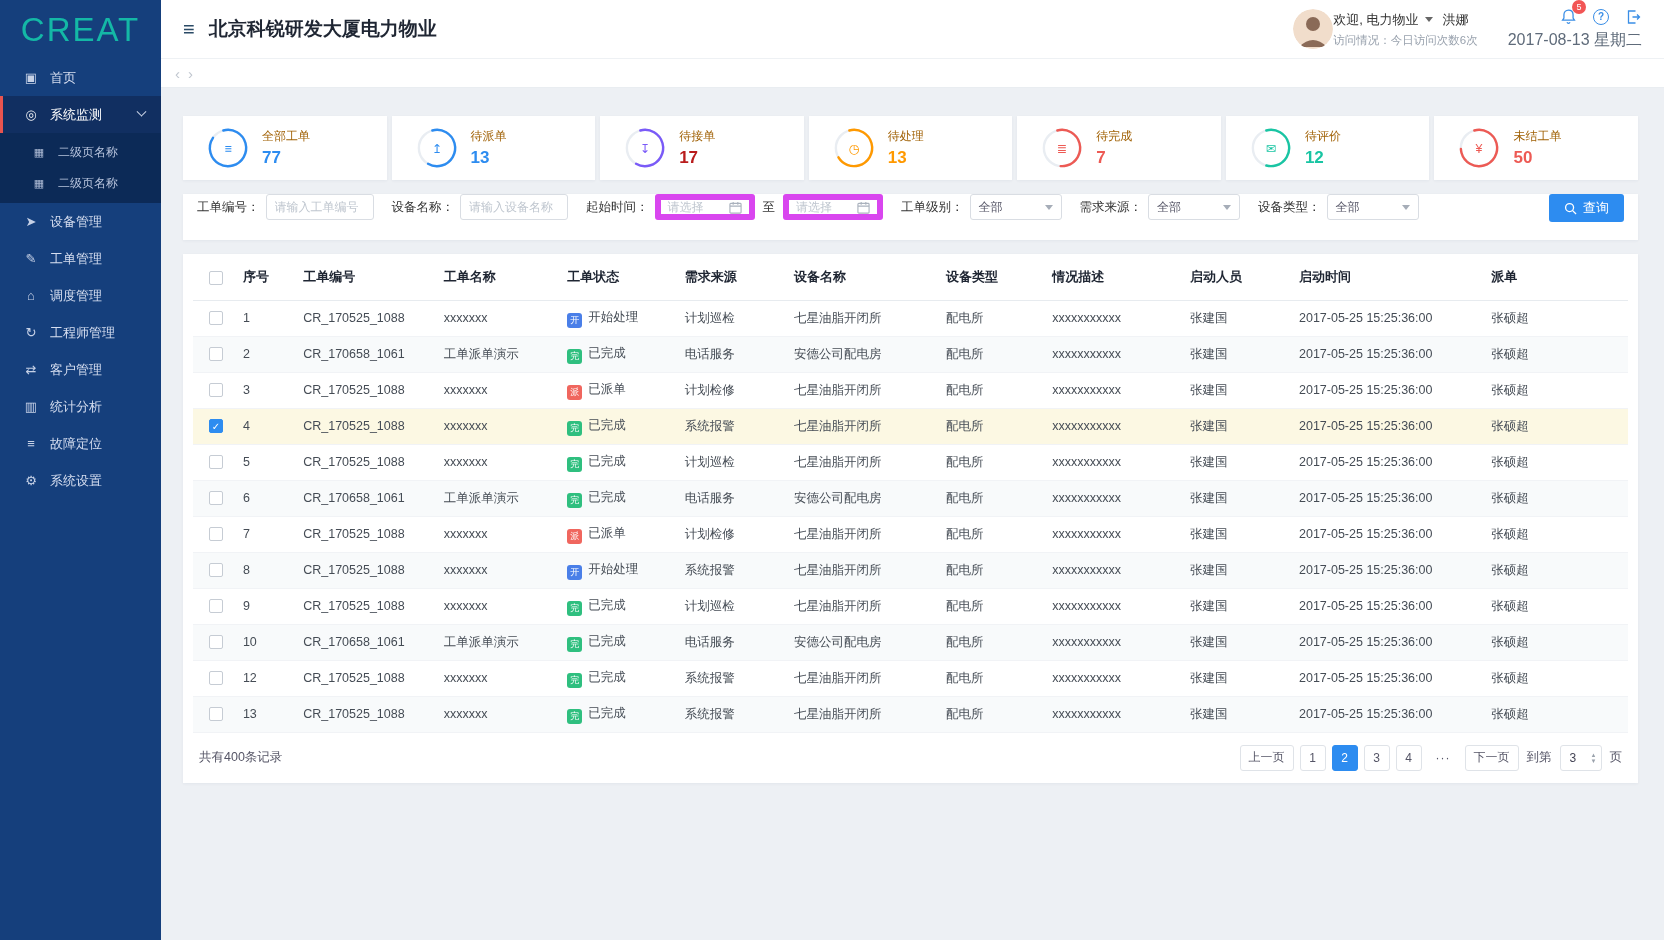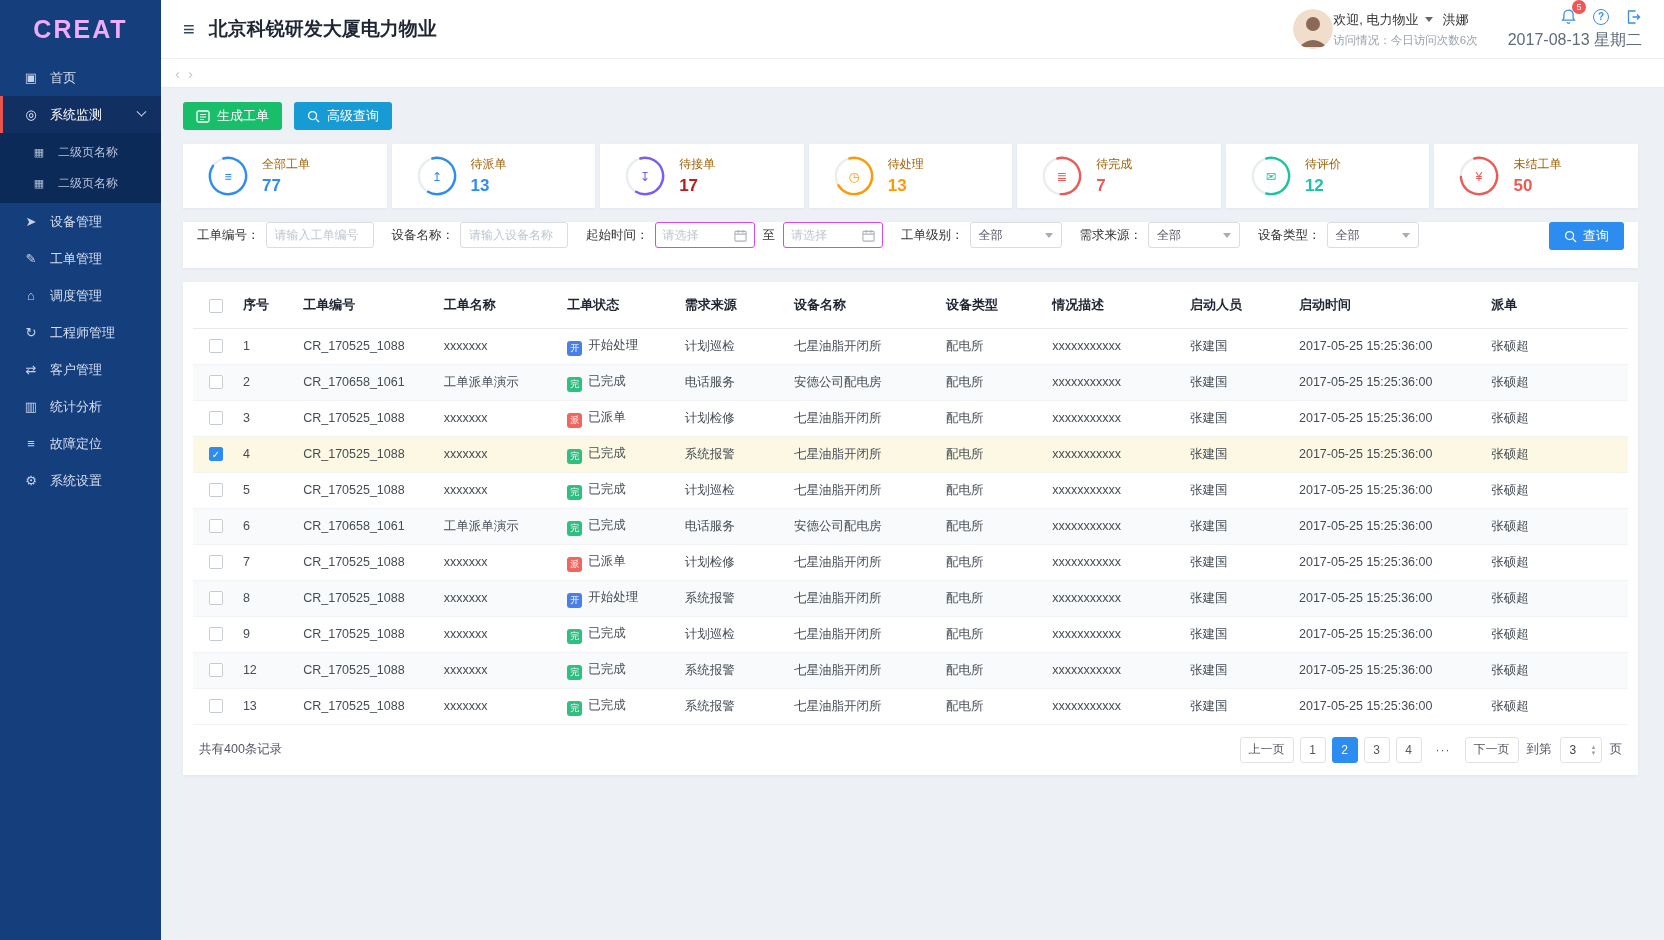--- a/index.html
+++ b/index.html
@@ -2,21 +2,21 @@
 <html><head>
 <meta charset="utf-8">
 <style>
   *{box-sizing:border-box;margin:0;padding:0}
   html,body{width:1664px;height:940px}
   body{font-family:"Liberation Sans","DejaVu Sans",sans-serif;background:#edf0f4;overflow:hidden;font-size:13px;color:#333}
   .app{display:flex;width:100%;height:100%}
 
   
   .sidebar{width:161px;background:#153f7c;flex-shrink:0;display:flex;flex-direction:column}
-  .logo{height:59px;display:flex;align-items:center;justify-content:center;color:#f0abfc;font-size:25px;font-weight:bold;letter-spacing:2px}
+  .logo{height:59px;display:flex;align-items:center;justify-content:center;color:#14b8a6;font-size:33px;font-weight:normal;letter-spacing:2px}
   .side-item{height:37px;display:flex;align-items:center;padding-left:22px;color:#d6def0;font-size:13px;cursor:pointer;position:relative}
   .side-item.active{background:#112f61;color:#fff}
   .side-item.active::before{content:"";position:absolute;left:0;top:0;bottom:0;width:3px;background:#e8544f}
   .side-ico{width:18px;margin-right:10px;text-align:center;font-size:13px;opacity:.92}
   .side-ico.sm{font-size:11px}
   .chev{width:7px;height:7px;border-right:1.6px solid #cfd8ea;border-bottom:1.6px solid #cfd8ea;transform:rotate(45deg) translate(-2px,-2px);margin-left:auto;margin-right:16px}
   .side-sub{background:#0c2a57;padding:4px 0}
   .side-subitem{height:31px;display:flex;align-items:center;padding-left:30px;color:#b8c4dd;font-size:12px;cursor:pointer}
 
   
@@ -56,21 +56,21 @@
   .stats-row{display:flex;gap:5px;margin-top:14px}
   .stat-card{flex:1;background:#fff;height:64px;display:flex;align-items:center;padding-left:24px;gap:13px;box-shadow:0 1px 3px rgba(25,45,85,.05);cursor:pointer}
   .stat-label{font-size:12px;color:#a16207}
   .stat-value{font-size:17px;font-weight:bold;margin-top:3px}
 
   .filter-bar{margin-top:14px;background:#fff;height:46px;display:flex;align-items:flex-start;padding:0 14px;box-shadow:0 1px 3px rgba(25,45,85,.05)}
   .f-group{display:flex;align-items:center;margin-right:18px}
   .f-label{font-size:12.5px;color:#333;margin-right:6px;white-space:nowrap}
   .f-input{height:26px;width:108px;border:1px solid #d9dde3;border-radius:3px;padding:0 8px;font-size:12px;color:#333;font-family:inherit;outline:none}
   .f-input::placeholder{color:#bfc6cf}
-  .date-box{width:100px;height:26px;border:1px solid #d946ef;border-radius:3px;display:flex;align-items:center;justify-content:space-between;padding:0 7px;cursor:pointer}
+  .date-box{width:100px;height:26px;border:6px solid #d946ef;border-radius:3px;display:flex;align-items:center;justify-content:space-between;padding:0 7px;cursor:pointer}
   .date-box .ph{color:#bfc6cf;font-size:12px}
   .to-label{margin:0 8px;color:#333;font-size:12.5px}
   .select-box{width:92px;height:26px;border:1px solid #d9dde3;border-radius:3px;display:flex;align-items:center;justify-content:space-between;padding:0 8px;font-size:12px;color:#556;cursor:pointer}
   .sel-caret{width:0;height:0;border:4px solid transparent;border-top:5px solid #a6adb8;margin-top:5px}
   .search-btn{margin-left:auto;background:#2d8cf0;height:28px;border:none;border-radius:3px;color:#fff;font-size:13px;display:inline-flex;align-items:center;gap:6px;padding:0 15px;cursor:pointer;font-family:inherit}
 
   .table-card{margin-top:14px;background:#fff;box-shadow:0 1px 3px rgba(25,45,85,.05);padding:0 10px}
   table{width:100%;border-collapse:collapse;table-layout:fixed;font-size:12.5px;color:#454c55}
   th{height:46px;text-align:left;font-size:13px;color:#1f2633;border-bottom:1px solid #e7ebef;padding:0 4px;font-weight:bold;white-space:nowrap}
   td{height:36px;padding:0 4px;border-bottom:1px solid #f1f3f6;white-space:nowrap;overflow:hidden;text-overflow:ellipsis}
@@ -201,36 +201,20 @@
       </div>
     </header>
 
     <div class="breadcrumb-bar">
       <span class="bc-arrow">‹</span>
       <span class="bc-arrow">›</span>
     </div>
 
     <div class="content">
 
-      <div class="action-row">
-        <button class="btn green">
-          <svg width="14" height="13" viewBox="0 0 14 13">
-            <rect x="1" y="1" width="12" height="11" rx="1.5" fill="none" stroke="#fff" stroke-width="1.3"></rect>
-            <path d="M4 4.5h6M4 7h6M4 9.5h4" stroke="#fff" stroke-width="1.1"></path>
-          </svg>
-          <span>生成工单</span>
-        </button>
-        <button class="btn blue">
-          <svg width="13" height="13" viewBox="0 0 14 14">
-            <circle cx="6" cy="6" r="4.3" fill="none" stroke="#fff" stroke-width="1.4"></circle>
-            <path d="M9.3 9.3 13 13" stroke="#fff" stroke-width="1.4"></path>
-          </svg>
-          <span>高级查询</span>
-        </button>
-      </div>
 
       <div class="stats-row" id="stats-row">
           <div class="stat-card">
             <svg width="42" height="42" viewBox="0 0 44 44">
               <circle cx="22" cy="22" r="19" fill="none" stroke="#e9edf2" stroke-width="2.5"></circle>
               <circle cx="22" cy="22" r="19" fill="none" stroke="#2d8cf0" stroke-width="2.5" stroke-linecap="round" stroke-dasharray="105.1 119.4" transform="rotate(-105 22 22)"></circle>
               <text x="22" y="27" text-anchor="middle" font-size="13" fill="#2d8cf0">≡</text>
             </svg>
             <div class="stat-info">
               <div class="stat-label">全部工单</div>
@@ -516,20 +500,34 @@
                 <td>计划巡检</td>
                 <td>七星油脂开闭所</td>
                 <td>配电所</td>
                 <td>xxxxxxxxxxx</td>
                 <td>张建国</td>
                 <td>2017-05-25 15:25:36:00</td>
                 <td>张硕超</td>
               </tr>
               <tr>
                 <td class="cb-cell"><span class="cb"></span></td>
+                <td>10</td>
+                <td>CR_170658_1061</td>
+                <td>工单派单演示</td>
+                <td><span class="badge" style="background:#2fbf7f">完</span>已完成</td>
+                <td>电话服务</td>
+                <td>安德公司配电房</td>
+                <td>配电所</td>
+                <td>xxxxxxxxxxx</td>
+                <td>张建国</td>
+                <td>2017-05-25 15:25:36:00</td>
+                <td>张硕超</td>
+              </tr>
+              <tr>
+                <td class="cb-cell"><span class="cb"></span></td>
                 <td>12</td>
                 <td>CR_170525_1088</td>
                 <td>xxxxxxx</td>
                 <td><span class="badge" style="background:#2fbf7f">完</span>已完成</td>
                 <td>系统报警</td>
                 <td>七星油脂开闭所</td>
                 <td>配电所</td>
                 <td>xxxxxxxxxxx</td>
                 <td>张建国</td>
                 <td>2017-05-25 15:25:36:00</td>

